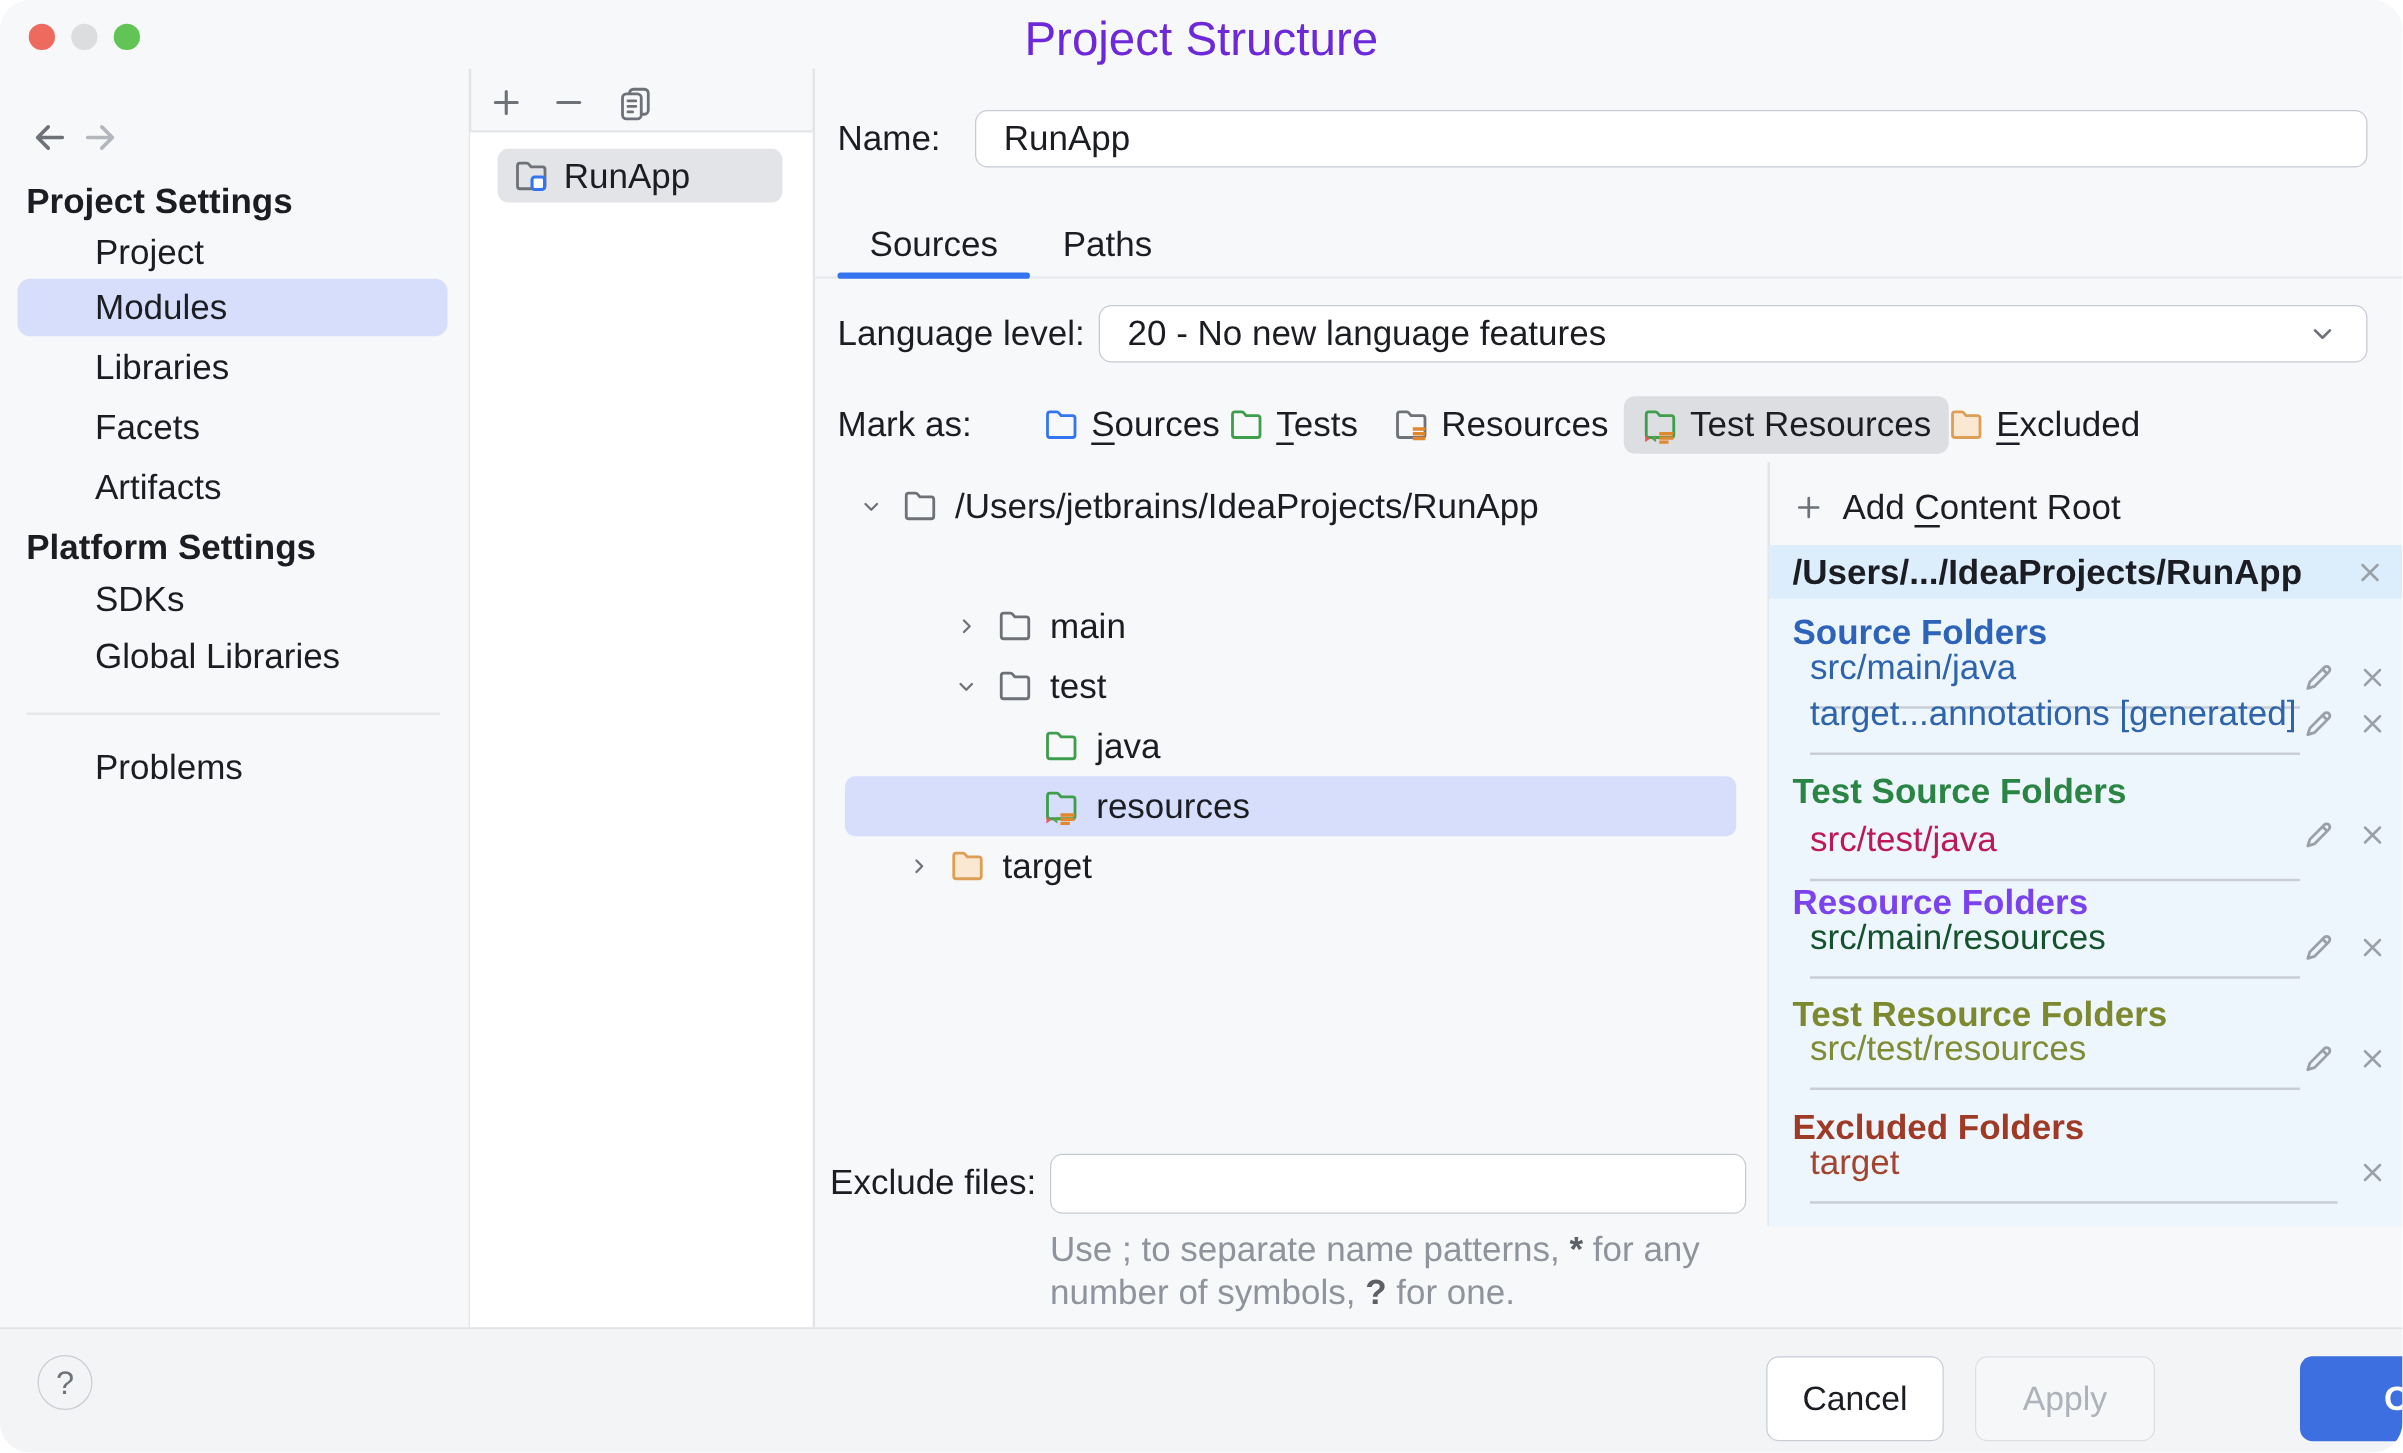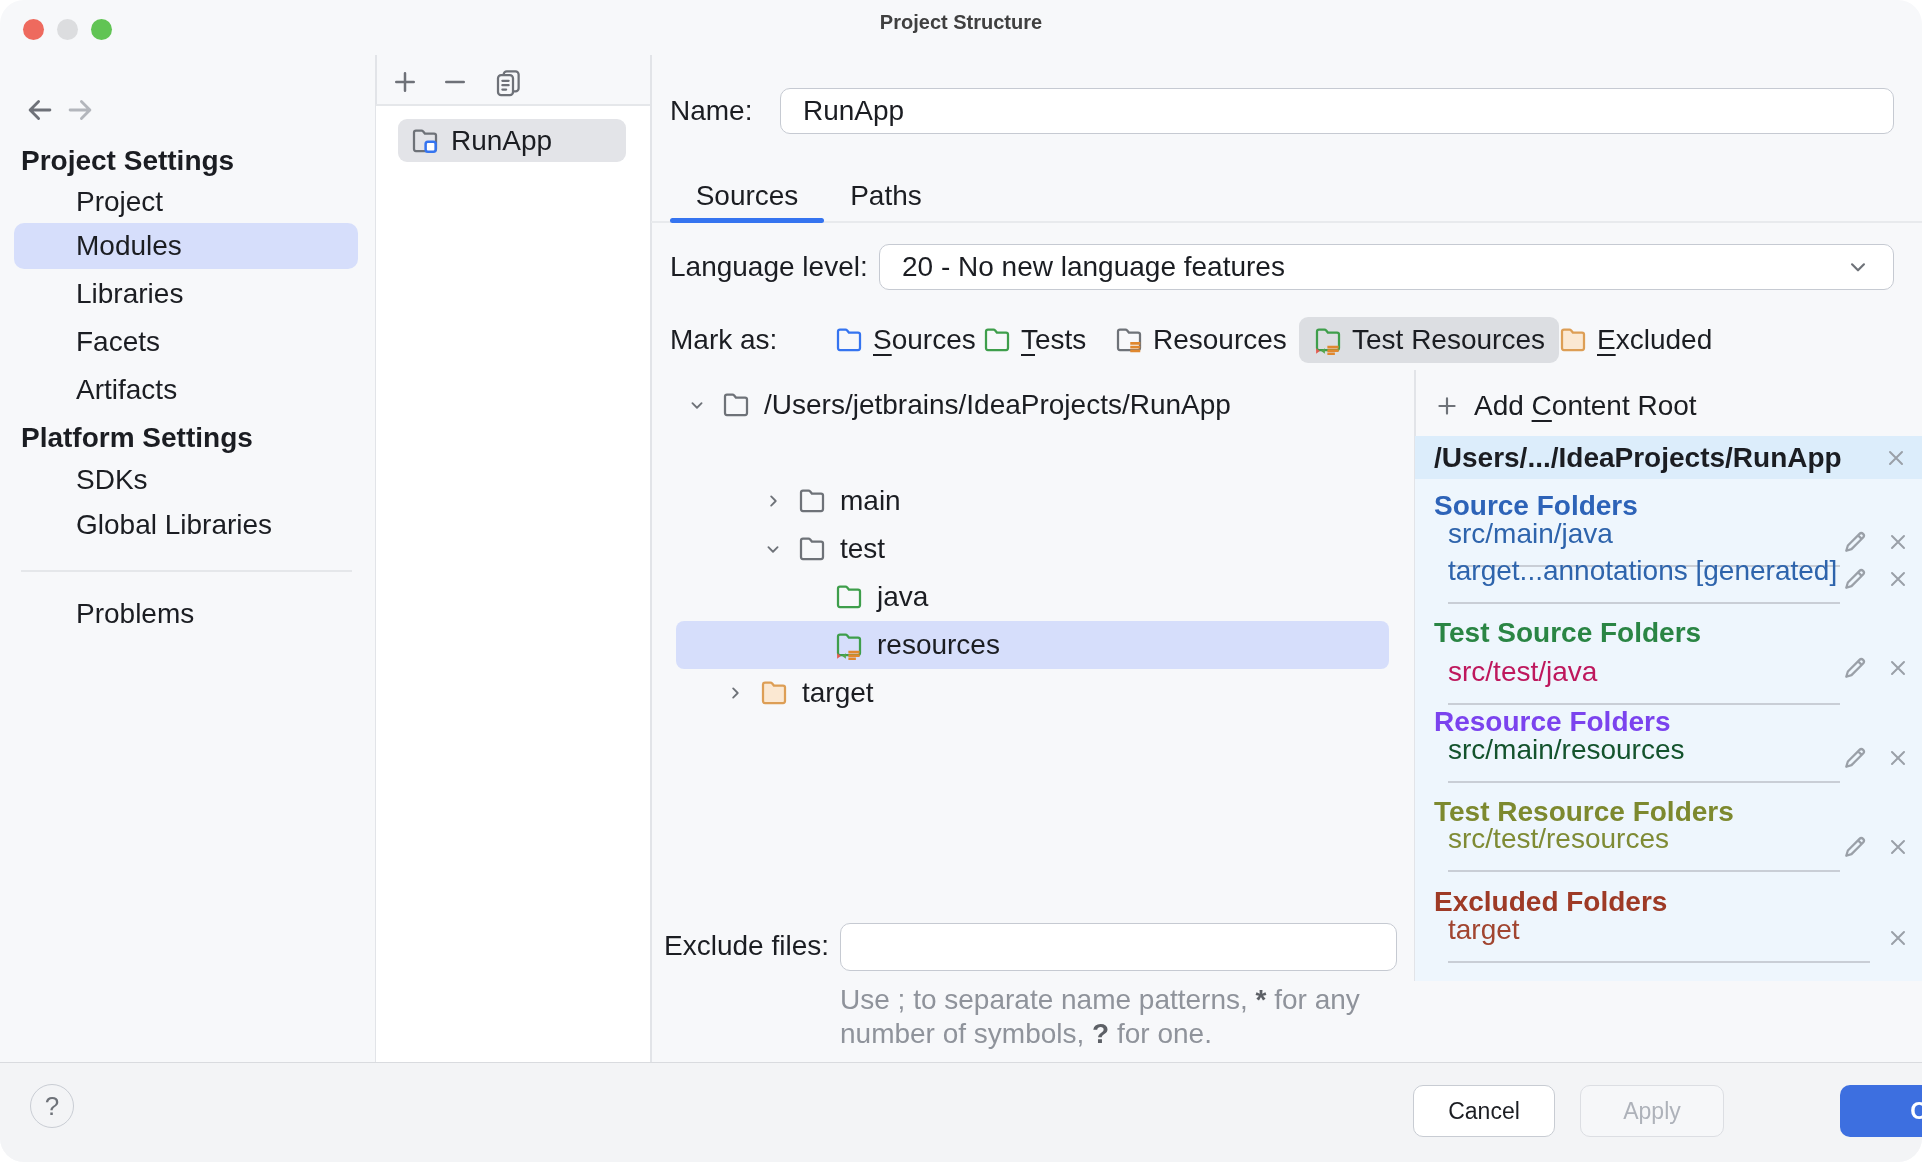--- a/index.html
+++ b/index.html
@@ -6,21 +6,21 @@
   .window{
     position:relative;width:1922px;height:1162px;background:#f7f8fa;
     border-radius:24px;overflow:hidden;
     font-family:"Liberation Sans",sans-serif;font-size:28px;color:#1b1d22;
     -webkit-font-smoothing:antialiased;
   }
   .abs{position:absolute;}
   .vline{position:absolute;width:1.5px;background:#e2e4e8;}
   .hline{position:absolute;height:1.5px;background:#e5e7ea;}
   .titlebar-title{position:absolute;top:11px;left:0;right:0;text-align:center;
-    font-weight:bold;font-size:20px;color:#404040;}
+    font-weight:normal;font-size:38px;color:#6d28d9;}
   .tl{position:absolute;top:19px;width:21px;height:21px;border-radius:50%;}
   .navarrow{position:absolute;top:92px;width:36px;height:36px;display:flex;align-items:center;justify-content:center;}
   
   .sb-header{position:absolute;left:21px;font-weight:bold;height:48px;display:flex;align-items:center;}
   .sb-item{position:absolute;left:14px;width:344px;height:46px;border-radius:10px;
     display:flex;align-items:center;padding-left:62px;box-sizing:border-box;cursor:default;}
   .sb-item.selected{background:#d6defb;}
   
   .mod-panel{position:absolute;left:376px;top:105px;width:274px;height:957px;background:#ffffff;}
   .tbtn{position:absolute;top:63px;width:38px;height:38px;display:flex;align-items:center;justify-content:center;}
@@ -48,22 +48,22 @@
   .rp-item{position:absolute;left:1448px;width:462px;height:40px;display:flex;align-items:center;}
   .rp-path{flex:1;border-bottom:2px solid #c9ced6;padding-bottom:15px;white-space:nowrap;overflow:hidden;}
   .icon-btn{display:flex;align-items:center;justify-content:center;flex:none;}
   .c-blue-h{color:#2d63b8;} .c-blue{color:#2e64ac;}
   .c-green-h{color:#2a8544;} .c-green{color:#be185d;margin-top:24px;}
   .c-purple-h{color:#7b43ee;} .c-purple{color:#14532d;}
   .c-olive-h{color:#7d892f;} .c-olive{color:#7f8b35;}
   .c-red-h{color:#9e3a26;} .c-red{color:#a14530;}
   
   .footer{position:absolute;left:0;right:0;top:1062px;height:100px;background:#f3f4f6;border-top:1.5px solid #d9dbdf;}
-  .btn{position:absolute;top:22px;height:52px;border-radius:10px;display:flex;align-items:center;
-    justify-content:center;font-size:23px;box-sizing:border-box;cursor:default;}
+  .btn{position:absolute;top:22px;height:68px;border-radius:10px;display:flex;align-items:center;
+    justify-content:center;font-size:27px;box-sizing:border-box;cursor:default;}
   .btn-cancel{left:1413px;width:142px;background:#ffffff;border:1.5px solid #c8ccd3;color:#1b1d22;}
   .btn-apply{left:1580px;width:144px;background:#f6f7f9;border:1.5px solid #dcdee3;color:#aeb2ba;}
   .btn-ok{left:1840px;width:144px;background:#3d6fe0;color:#ffffff;font-weight:bold;padding-left:31px;}
   .help-circle{position:absolute;left:30px;top:21px;width:42px;height:42px;border-radius:50%;
     border:1.5px solid #c9cdd4;display:flex;align-items:center;justify-content:center;color:#6e7279;font-size:26px;}
   .hint{position:absolute;left:840px;top:983px;width:580px;line-height:34px;color:#8f939b;}
   .hint b{color:#5d6066;}
   svg{display:block;}
 </style>
 </head>

